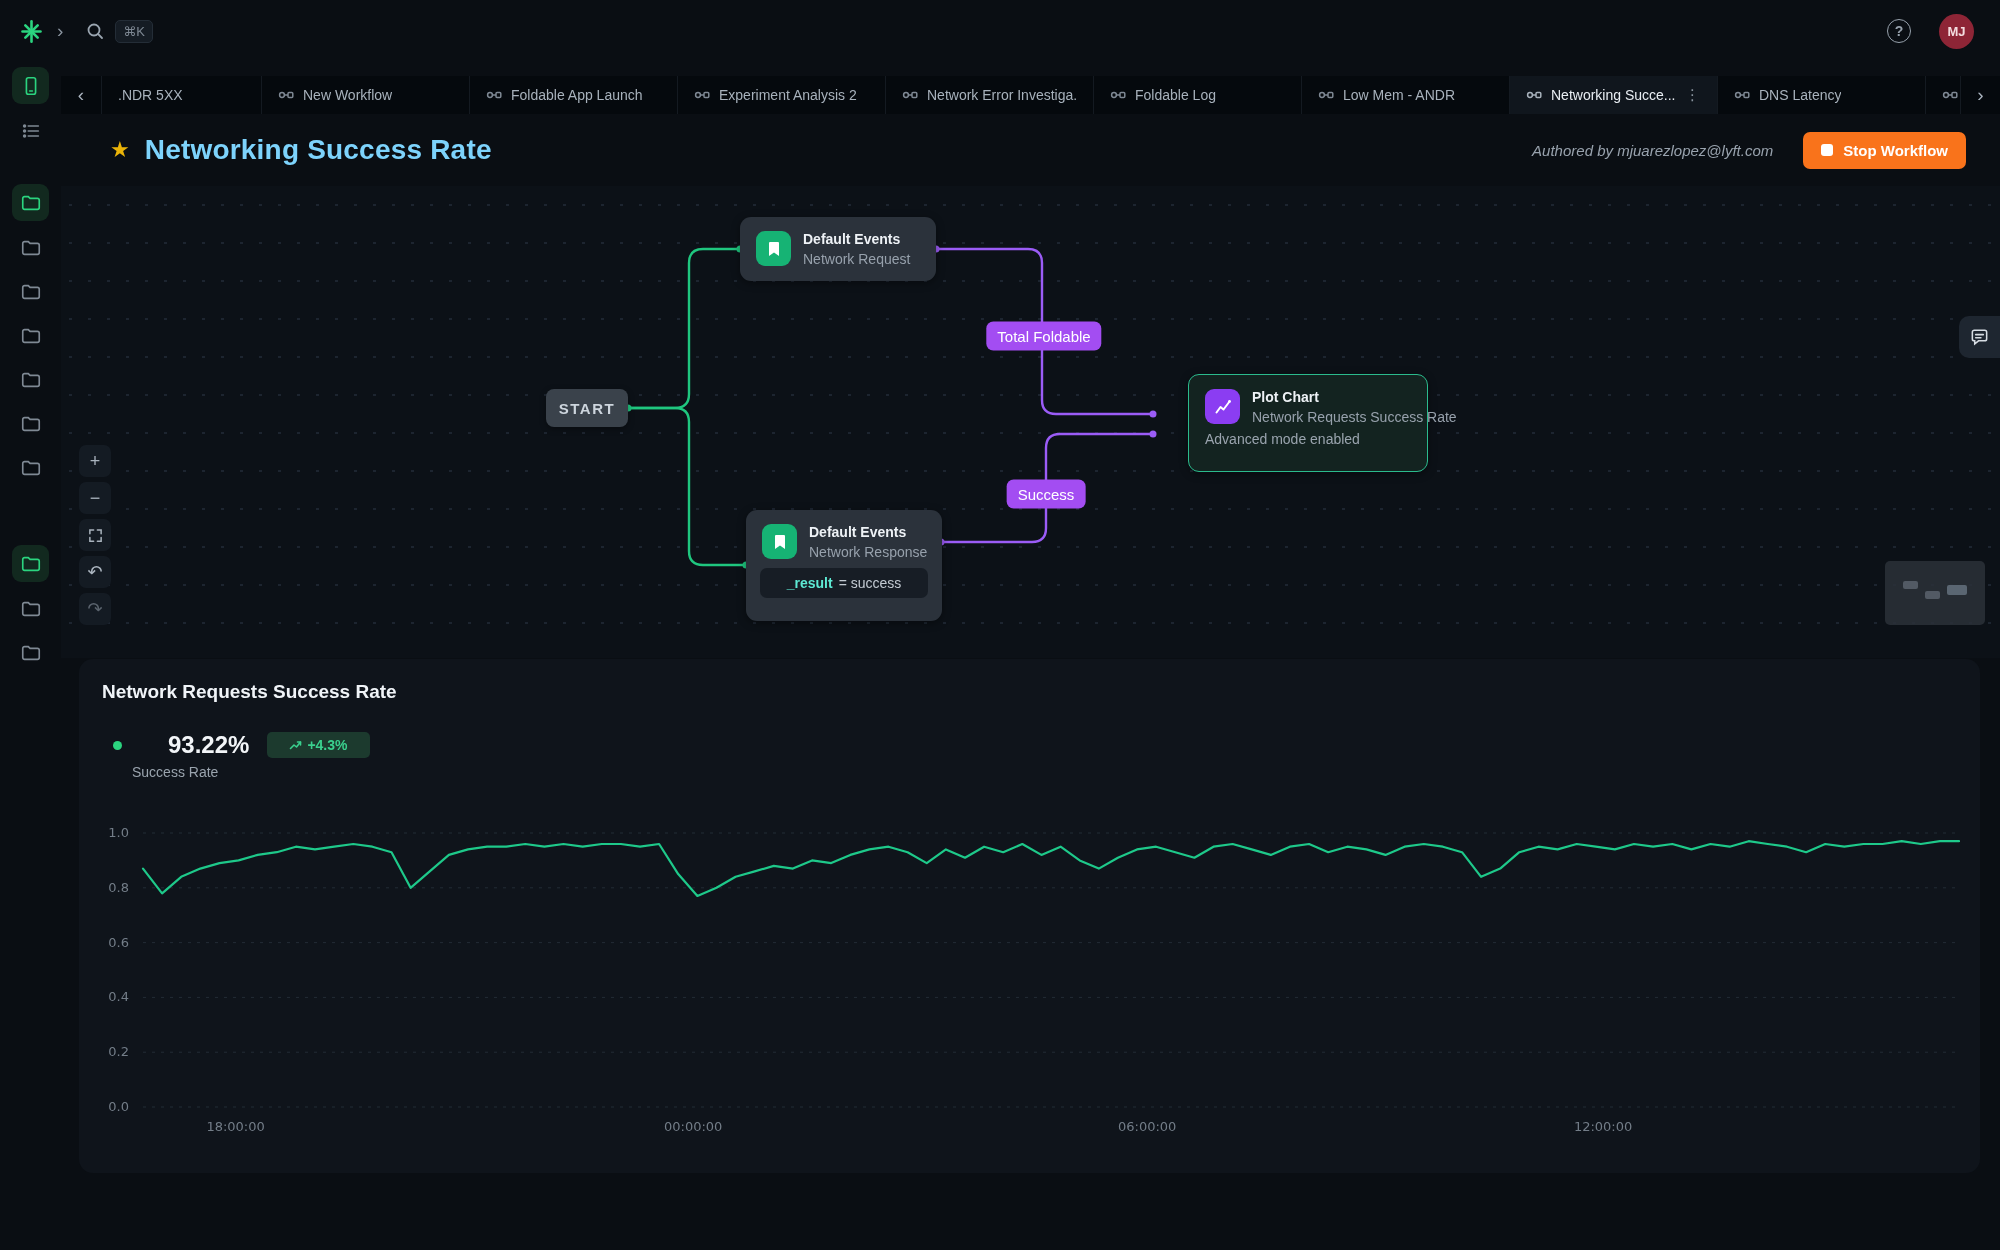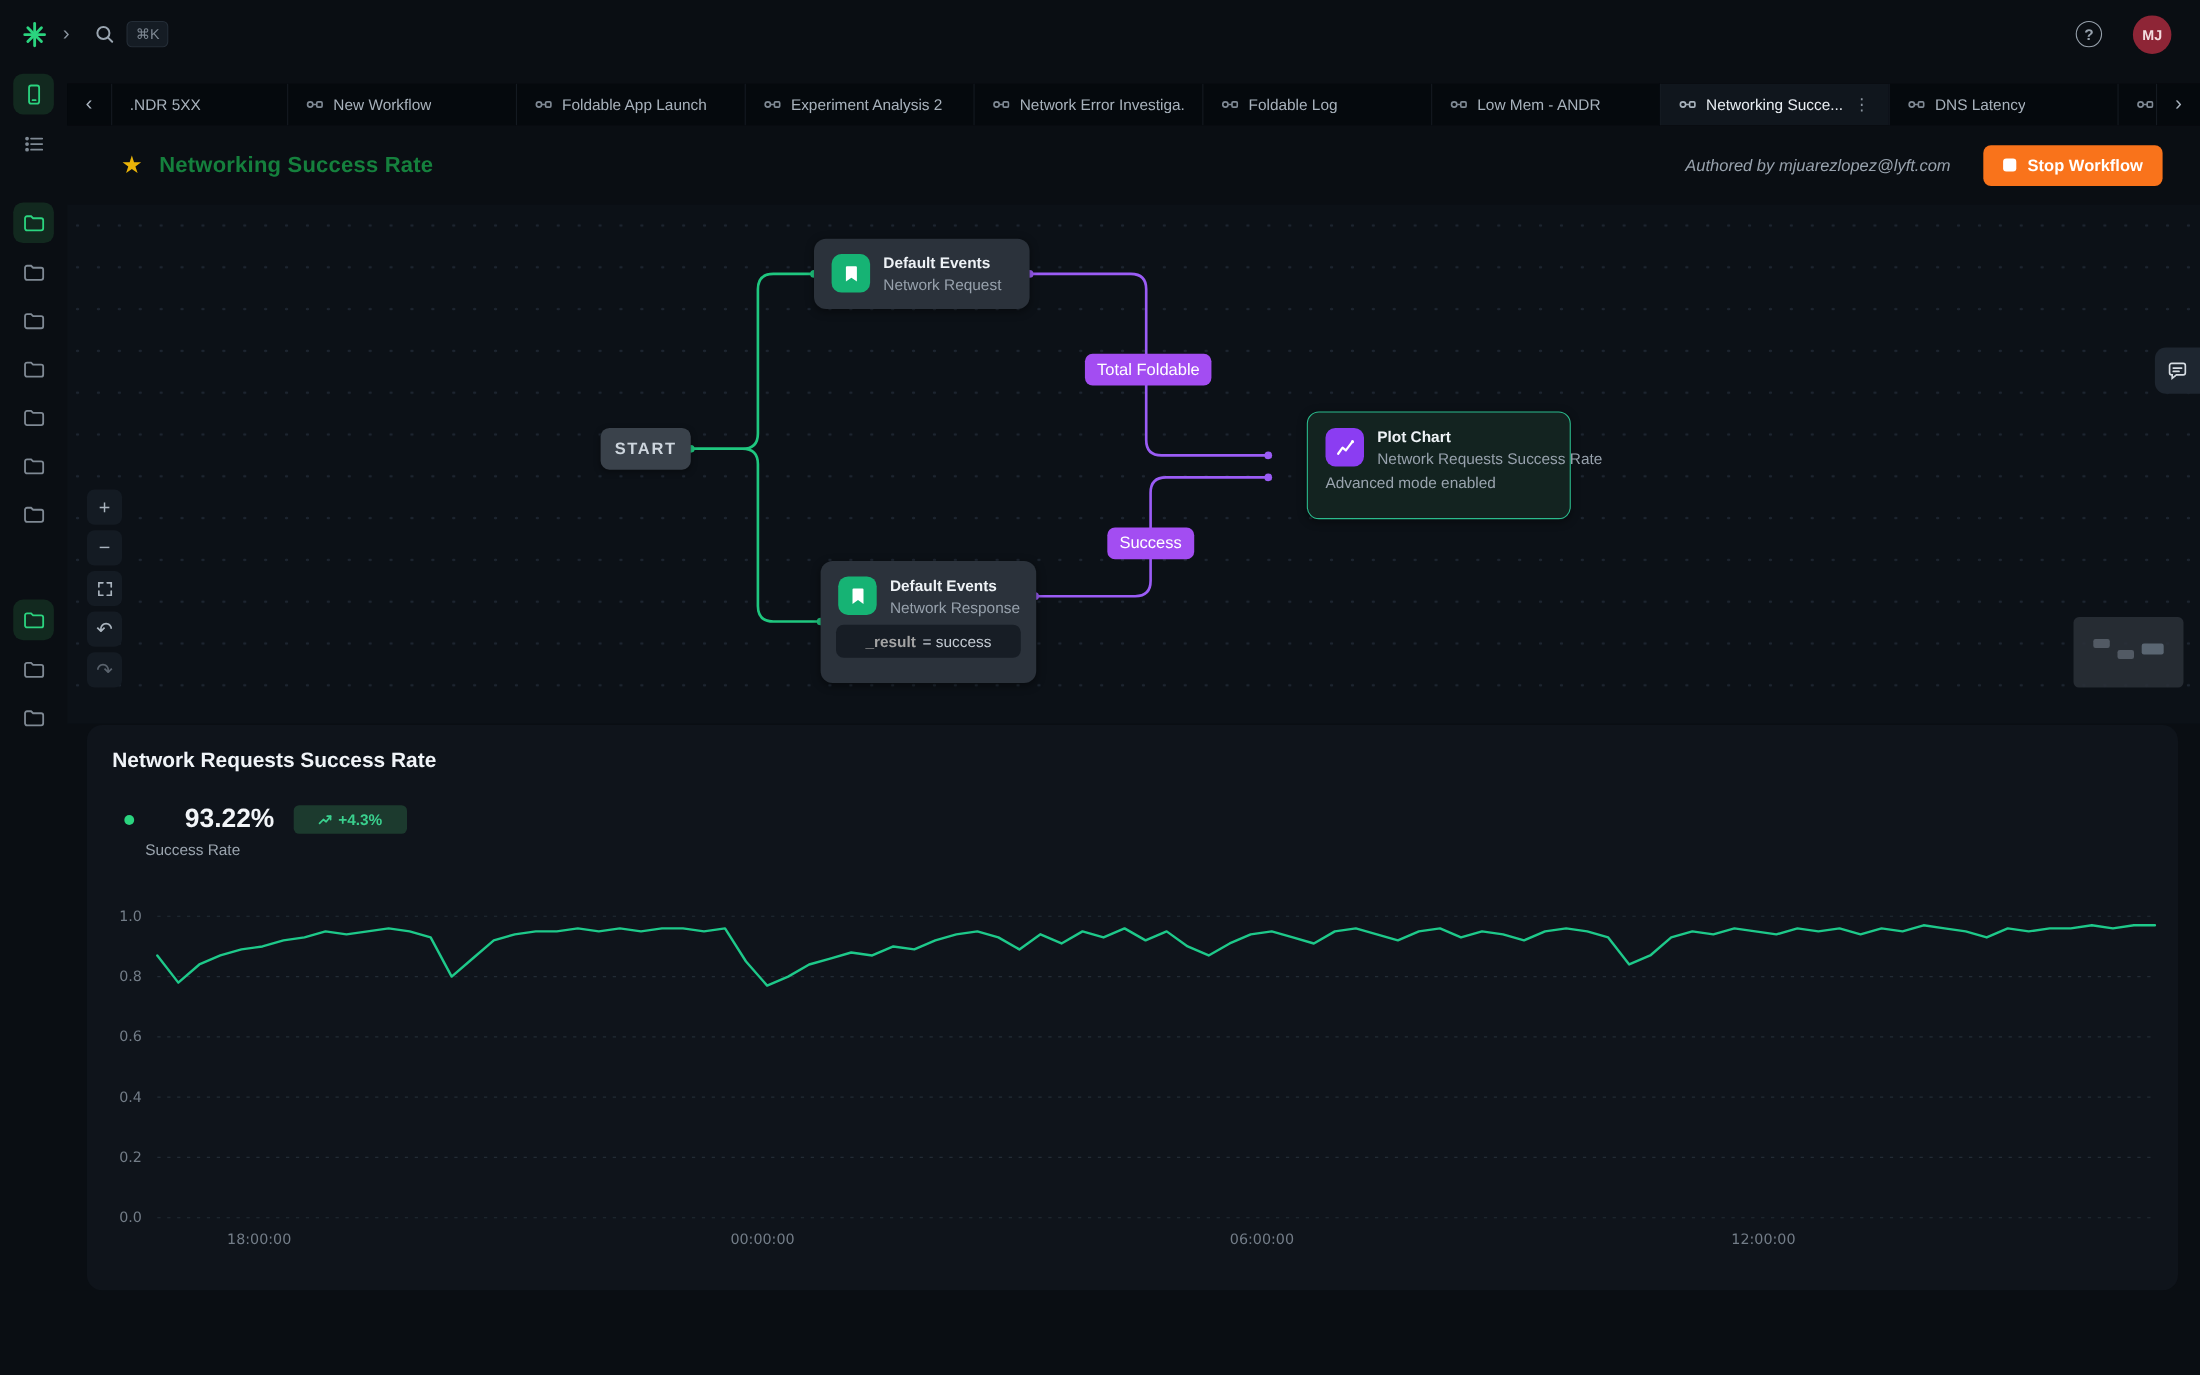--- a/index.html
+++ b/index.html
@@ -32,21 +32,21 @@
   .tab.first { width:160px; }
   .tab.active { background:#10161d; color:#e9eef3; }
   .tab .t-label { white-space:nowrap; overflow:hidden; }
   .tab .kebab { margin-left:auto; color:#8a949f; font-size:15px; letter-spacing:1px; }
   .tab-scroll.right { position:absolute; right:0; top:0; height:100%; border-left:1px solid #141a21; }
   .wf-tab-icon { flex:none; }
 
   
   .wf-header { height:72px; display:flex; align-items:center; padding:0 34px 0 49px; }
   .star-icon { color:#eab308; font-size:22px; margin-right:15px; cursor:pointer; }
-  .wf-title { font-size:20px; font-weight:700; color:#15803d; letter-spacing:.2px; }
+  .wf-title { font-size:28px; font-weight:700; color:#7dd3fc; letter-spacing:.2px; }
   .authored { margin-left:auto; margin-right:30px; font-size:15px; font-style:italic; color:#98a2ad; }
   .stop-btn { display:flex; align-items:center; gap:10px; background:#f9731b; border:none; border-radius:7px; color:#fff; font-size:15px; font-weight:700; padding:0 18px; height:37px; cursor:pointer; font-family:inherit; }
   .stop-sq { width:12px; height:12px; background:#fff; border-radius:3px; }
 
   
   .canvas { position:relative; height:472px; background:#0c1117;
     background-image:radial-gradient(circle, #1d2530 1.2px, transparent 1.4px);
     background-size:19px 38px; }
   .edges { position:absolute; left:0; top:0; }
   .edge-green { stroke:#1fc77f; stroke-width:2.4; fill:none; }
@@ -58,21 +58,21 @@
   .node-row { display:flex; align-items:center; gap:12px; padding:14px 16px; }
   .node-icon { width:35px; height:35px; border-radius:9px; display:flex; align-items:center; justify-content:center; flex:none; }
   .node-icon.green { background:#16b374; }
   .node-icon.purple { background:#8b3df2; }
   .node-title { font-size:14px; font-weight:700; color:#eef2f6; line-height:1.2; }
   .node-sub { font-size:14px; color:#97a1ac; margin-top:3px; white-space:nowrap; }
   .node-request { left:679px; top:31px; width:196px; height:64px; }
   .node-request .node-row { padding:14px 16px; }
   .node-response { left:685px; top:324px; width:196px; height:111px; }
   .cond-chip { margin:0 14px; background:#171d25; border-radius:7px; height:30px; display:flex; align-items:center; justify-content:center; gap:6px; font-size:14px; cursor:pointer; }
-  .cond-key { font-weight:700; color:#a3a3a3; }
+  .cond-key { font-weight:700; color:#5eead4; }
   .cond-rest { color:#c3cad2; }
   .node-plot { left:1127px; top:188px; width:240px; height:98px; background:#132320; border:1px solid #2bbb8d; }
   .node-plot .node-sub { white-space:nowrap; }
   .node-note { font-size:14px; color:#9aa4ae; padding:2px 16px 0 16px; }
 
   .edge-chip { position:absolute; transform:translate(-50%,-50%); background:#a34df2; color:#fff; font-size:15px; padding:6px 11px; border-radius:7px; white-space:nowrap; cursor:pointer; }
 
   .zoom-controls { position:absolute; left:18px; top:259px; display:flex; flex-direction:column; gap:5px; }
   .zoom-btn { width:32px; height:32px; background:#141b23; border:none; border-radius:7px; color:#aab4be; font-size:18px; display:flex; align-items:center; justify-content:center; cursor:pointer; font-family:inherit; }
   .zoom-btn.dim { color:#5a636d; }

